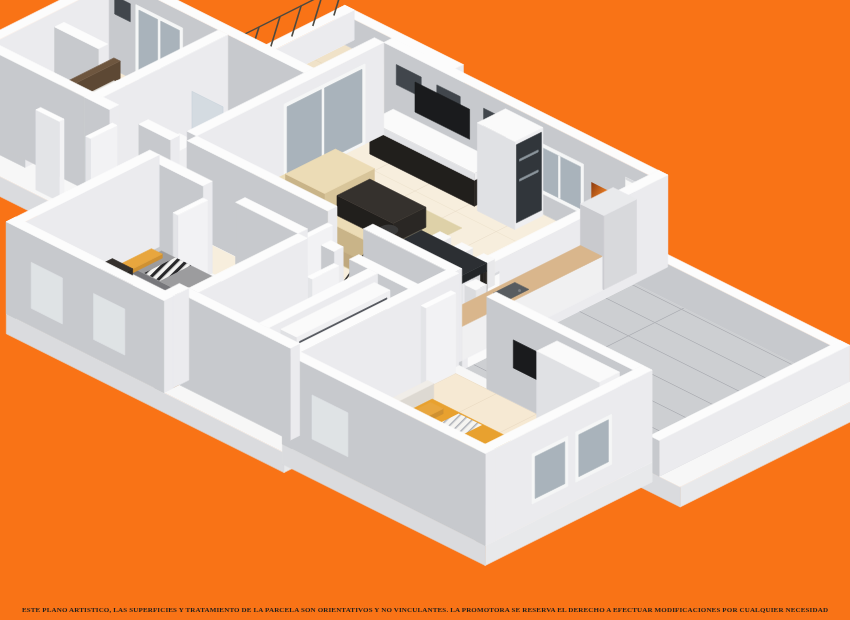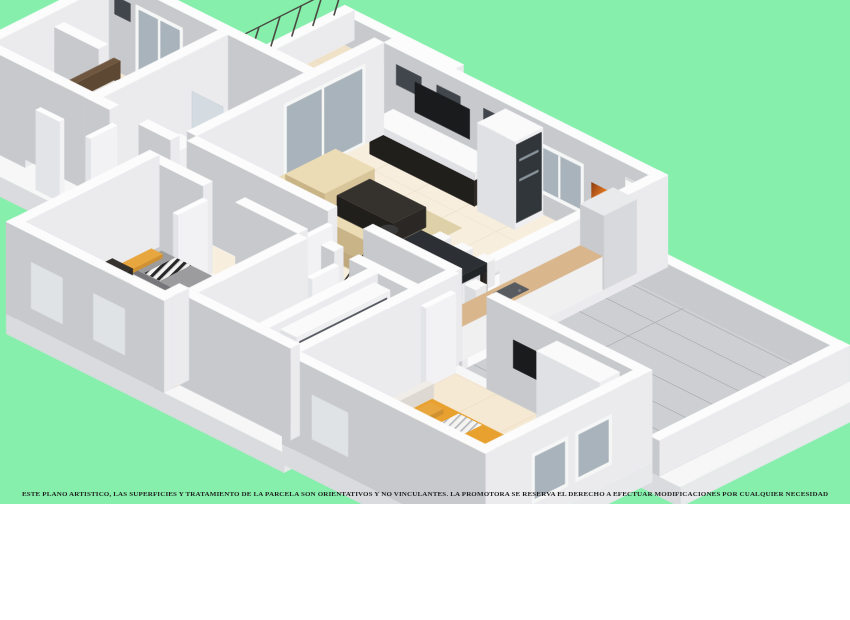--- a/index.html
+++ b/index.html
@@ -1,16 +1,16 @@
 <!DOCTYPE html>
 <html><head>
 <meta charset="utf-8">
 <style>
   html,body{margin:0;padding:0;background:#ffffff;}
-  .stage{position:relative;width:850px;height:504px;background:#86efac;overflow:hidden;
+  .stage{position:relative;width:850px;height:620px;background:#f97316;overflow:hidden;
          font-family:"Liberation Serif", serif;}
   svg{display:block;position:absolute;left:0;top:0;}
   .disclaimer{position:absolute;left:0;right:0;bottom:4px;text-align:center;
               color:#1f1f1f;font-weight:bold;font-size:7px;line-height:11px;
               letter-spacing:0.15px;font-family:"Liberation Serif", serif;}
 </style>
 </head>
 <body>
 
 <div class="stage">

